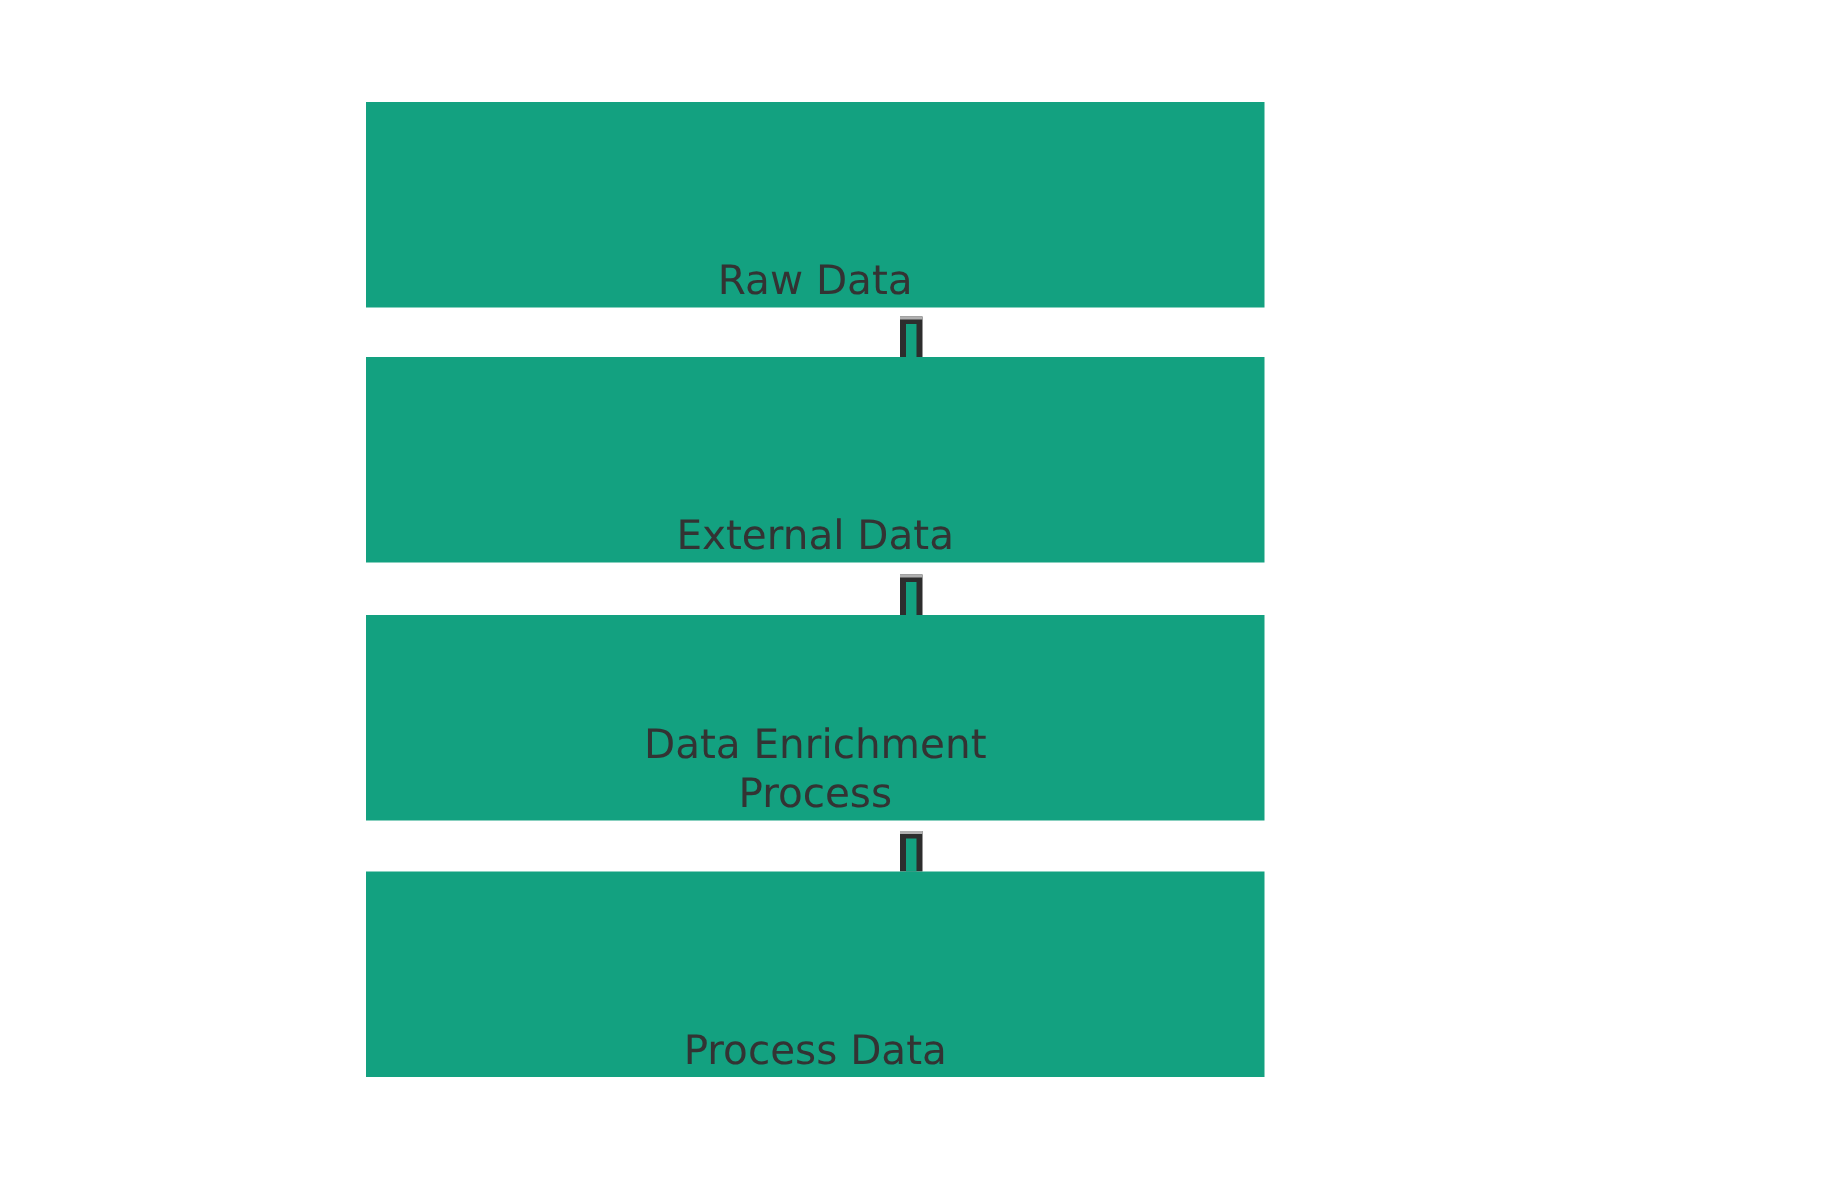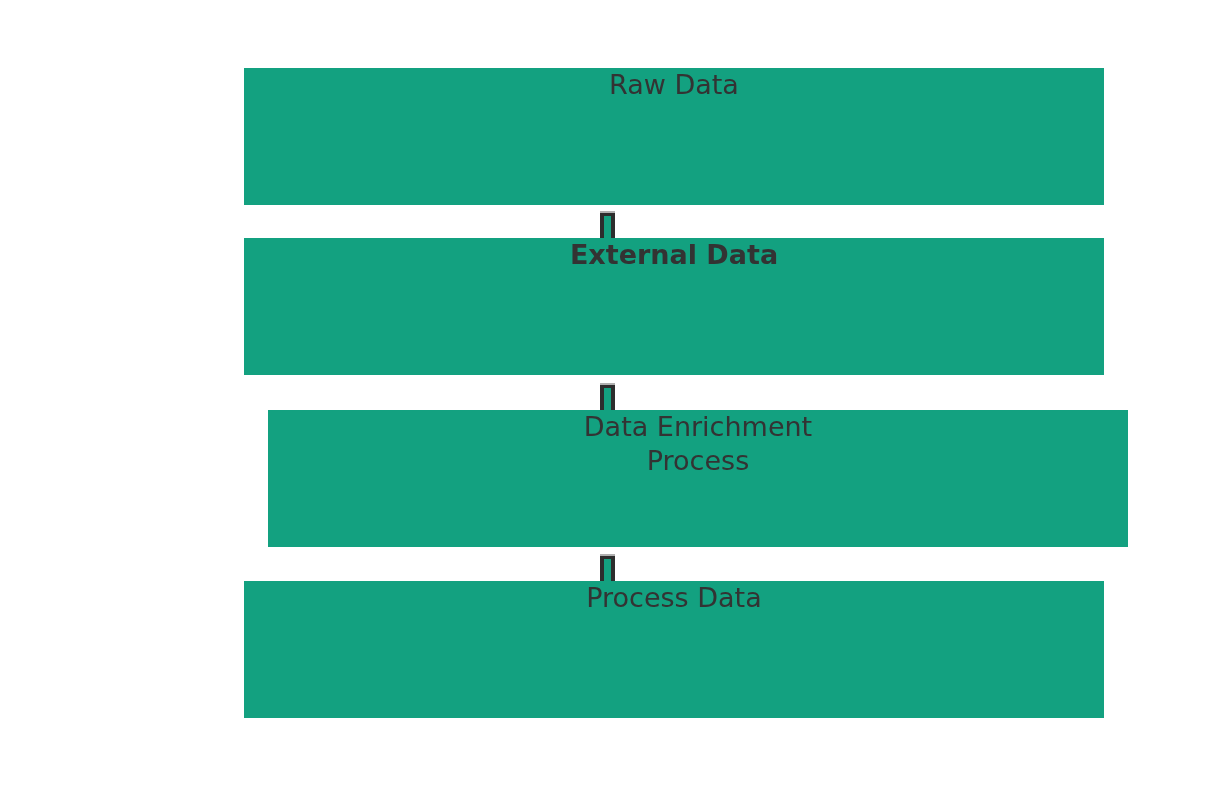--- a/index.html
+++ b/index.html
@@ -19,35 +19,35 @@
     position: relative;
     width: 1214px;
     height: 785px;
     background: var(--bg);
     overflow: hidden;
     font-family: "DejaVu Sans", "Liberation Sans", sans-serif;
   }
   .node {
     position: absolute;
     left: 244px;
-    width: 860px;
+    width: 599px;
     height: 137px;
     background: var(--node-fill);
     color: var(--text-color);
     display: flex;
-    align-items: flex-start;
+    align-items: flex-end;
     justify-content: center;
     text-align: center;
     font-size: 27px;
     line-height: 1.25;
     white-space: pre-line;
   }
   .node.n0 { top: 68px; }
-  .node.n1 { top: 238px; font-weight: bold; }
-  .node.n2 { top: 410px; margin-left: 24px; }
+  .node.n1 { top: 238px; }
+  .node.n2 { top: 410px; }
   .node.n3 { top: 581px; }
   .connector {
     position: absolute;
     left: 600px;
     width: 15px;
     height: 27px;
     background: var(--connector-dark);
     border-top: 2px solid var(--connector-cap);
   }
   .connector::after {

